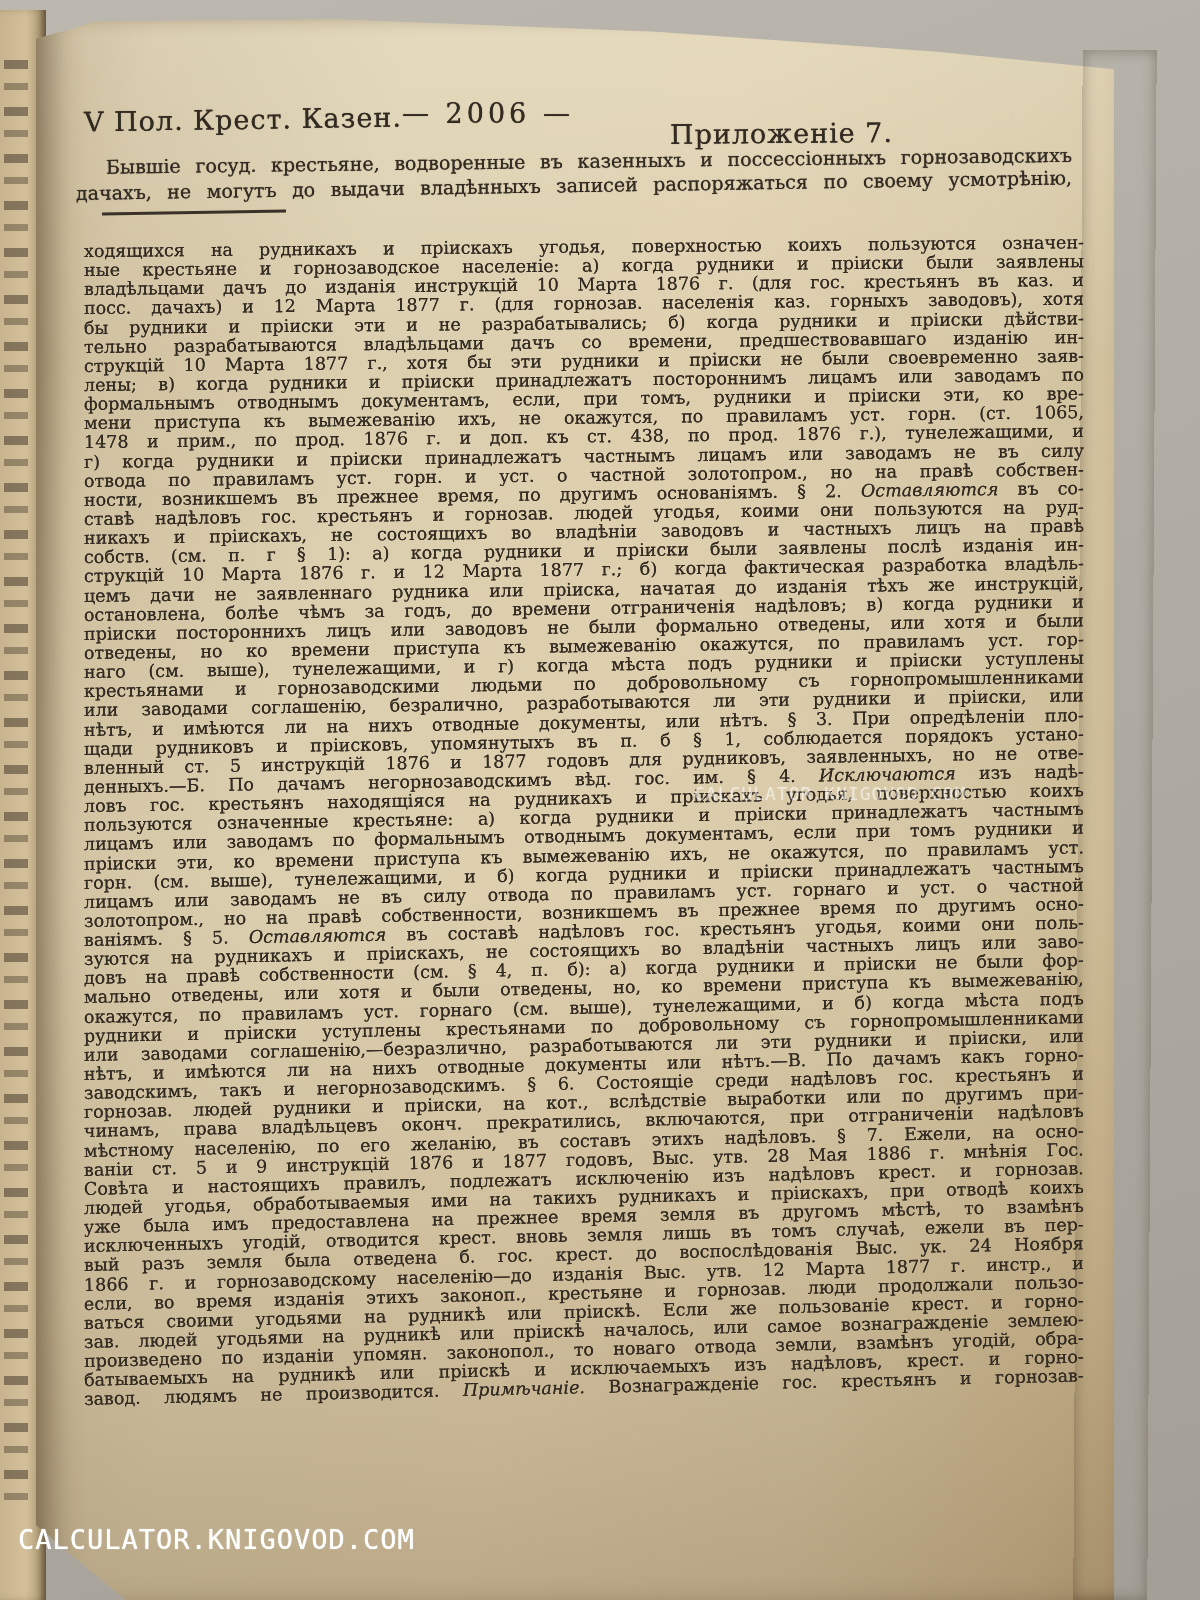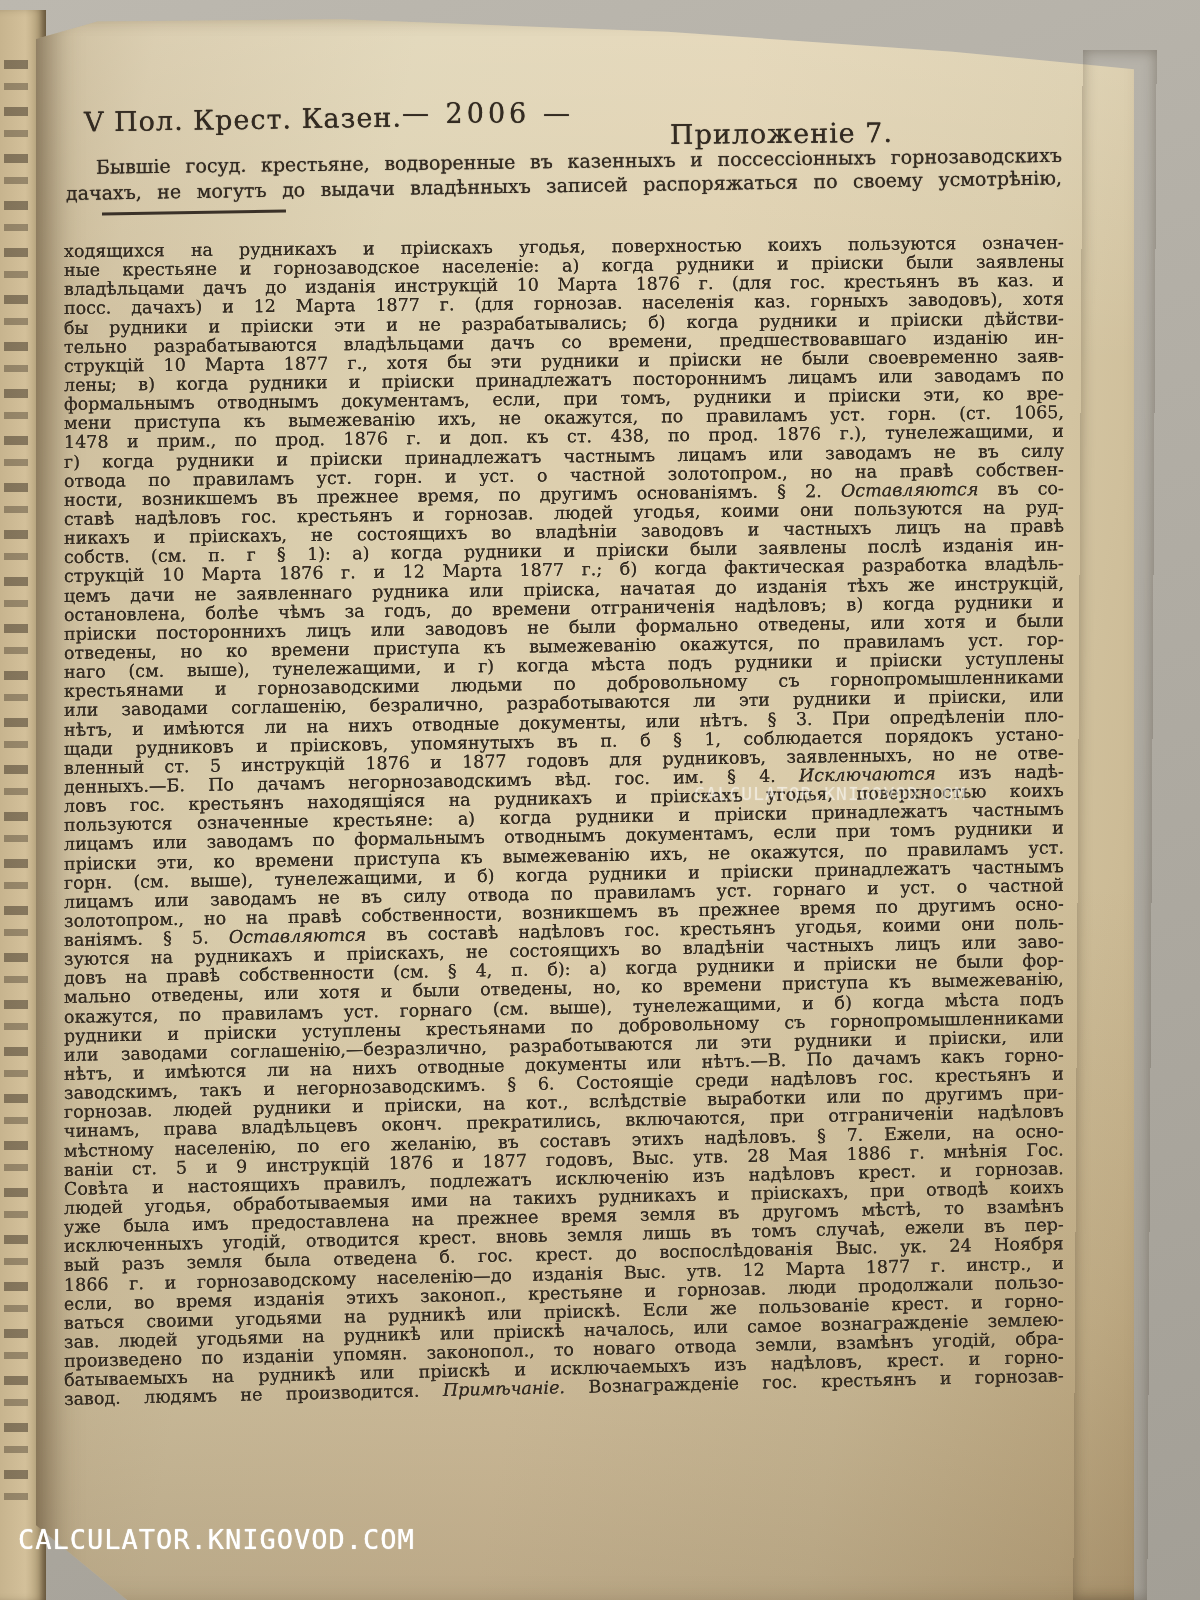--- a/index.html
+++ b/index.html
@@ -13,31 +13,31 @@
     box-shadow:inset -8px 0 10px -4px rgba(60,45,25,.55);}
   .left-page .marks{position:absolute;left:4px;top:50px;width:24px;height:1440px;opacity:.75;filter:blur(.6px);
     background:repeating-linear-gradient(to bottom,rgba(52,42,30,.65) 0 9px,transparent 9px 23px,rgba(52,42,30,.5) 23px 30px,transparent 30px 47px);}
   
   .page{position:absolute;left:36px;top:12px;width:1078px;height:1588px;
     background:
       linear-gradient(to bottom,rgba(255,250,235,.25) 0%,rgba(255,250,235,0) 22%,rgba(0,0,0,0) 55%,rgba(122,92,52,.16) 82%,rgba(108,80,46,.30) 100%),
       linear-gradient(100deg,#bdab87 0%,#d0c1a0 9%,#dbcfaf 28%,#decfae 52%,#d6c8a6 76%,#c9b791 94%,#bfab84 100%);
     clip-path:polygon(0% 1.7%,5.6% .6%,27.8% .45%,57.5% 1.25%,83.5% 2.5%,100% 3.6%,100% 100%,8.3% 100%,0% 95.3%);
     box-shadow:inset 26px 0 30px -12px rgba(70,52,28,.5), inset 0 14px 18px -10px rgba(90,70,40,.35);}
-  .ink{color:#332b22;padding-left:20px;}
+  .ink{color:#332b22;}
   .hdr{position:absolute;font-size:27px;letter-spacing:1px;text-shadow:0 0 .7px currentColor;white-space:nowrap;}
   .hdr-left{left:48px;top:92px;transform:rotate(-.9deg);}
   .hdr-center{left:366px;top:86px;letter-spacing:4px;}
   .hdr-right{left:634px;top:106px;transform:rotate(-.5deg);}
-  .intro{position:absolute;left:30px;top:142px;width:996px;font-size:19px;line-height:26px;
+  .intro{position:absolute;left:40px;top:142px;width:996px;font-size:19px;line-height:26px;
     text-shadow:0 0 .8px currentColor;}
   .intro .line{text-align:justify;text-align-last:justify;transform-origin:0 50%;}
   .intro .line:first-child{text-indent:30px;}
   .rule{position:absolute;left:66px;top:199px;width:184px;height:3px;background:#3a3128;transform:rotate(-1deg);}
-  .body{position:absolute;left:28px;top:230px;width:1000px;font-size:17.5px;}
+  .body{position:absolute;left:48px;top:230px;width:1000px;font-size:17.5px;}
   .body .line{height:19.15px;line-height:19.15px;white-space:nowrap;
     text-align:justify;text-align-last:justify;white-space:normal;overflow:visible;
     transform-origin:0 50%;text-shadow:0 0 .5px currentColor;}
   .body .line i{font-style:italic;}
   
   .fore-edge{position:absolute;left:1078px;top:50px;width:74px;height:1550px;transform:rotate(.35deg);
     background:
       linear-gradient(to bottom,rgba(255,255,255,.12),rgba(0,0,0,.08)),
       repeating-linear-gradient(90deg,#6d5f49 0 2px,#c0ad89 2px 4px,#857least 0,#84745a 4px 7px,#cbb993 7px 9px,#74654e 9px 12px,#b3a07c 12px 16px);
     box-shadow:inset 0 0 14px rgba(40,30,15,.35);}

